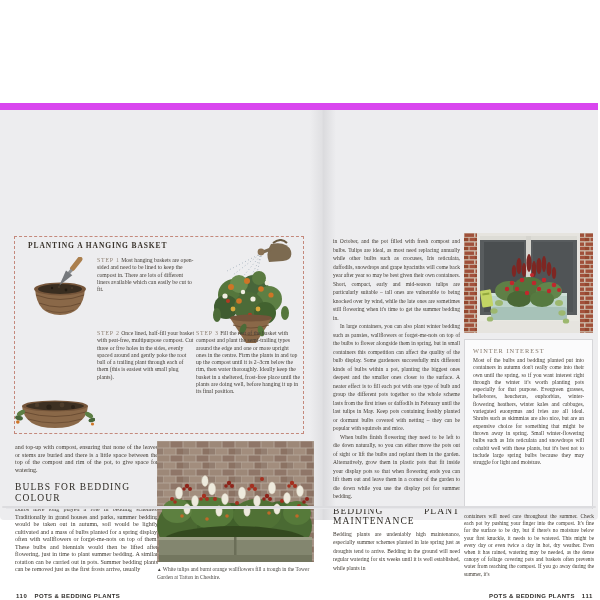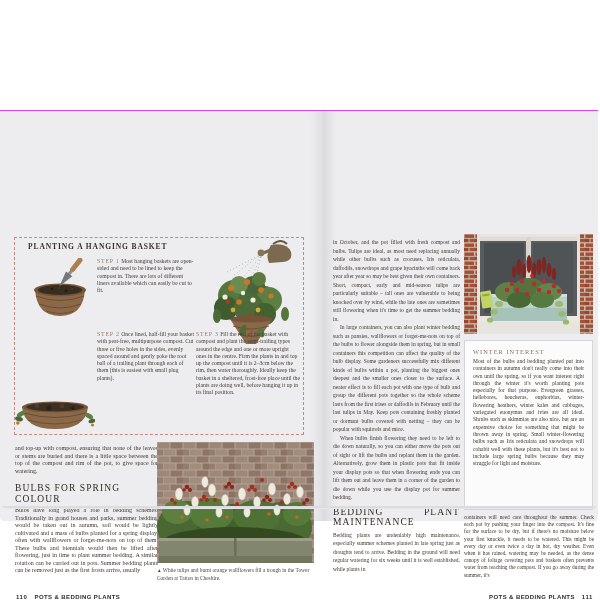--- a/index.html
+++ b/index.html
@@ -1,19 +1,19 @@
 <!DOCTYPE html>
 <html><head>
 <meta charset="utf-8">
 <style>
   html,body{margin:0;padding:0;background:#ffffff;}
   .canvas{position:relative;width:600px;height:600px;background:#ffffff;overflow:hidden;
           font-family:"Liberation Serif",serif;color:#3e3830;}
-  .book{position:absolute;left:0;top:110px;width:598px;height:410px;background:#ededef;
-        border-top:1px solid #d946ef;border-radius:0 0 4px 4px;}
+  .book{position:absolute;left:0;top:103px;width:598px;height:410px;background:#ededef;
+        border-top:7px solid #d946ef;border-radius:0 0 4px 4px;}
   .page-edge1{position:absolute;left:2px;top:506px;width:594px;height:2px;background:#dcdcdf;border-radius:2px;}
   .page-edge2{position:absolute;left:6px;top:508px;width:586px;height:1px;background:#e6e6e9;}
   .gutter{position:absolute;left:310px;top:96px;width:26px;height:410px;
           background:linear-gradient(to right,rgba(0,0,0,0) 0%,rgba(60,60,70,0.07) 45%,rgba(60,60,70,0.10) 52%,rgba(0,0,0,0) 100%);}
   .sans{font-family:"Liberation Sans",sans-serif;}
   .abs{position:absolute;}
   p{margin:0;}
   
   .panel{position:absolute;left:14px;top:126px;width:290px;height:198px;
          border:1px dashed #c4897c;box-sizing:border-box;}
@@ -158,21 +158,21 @@
         <ellipse cx="6" cy="16" rx="4.5" ry="2.4" fill="#5d7f44" transform="rotate(-30 6 16)"></ellipse>
         <ellipse cx="4" cy="21" rx="4" ry="2.2" fill="#48663a" transform="rotate(15 4 21)"></ellipse>
         <circle cx="2.8" cy="25" r="1.8" fill="#cf7526"></circle>
         <ellipse cx="74" cy="18" rx="4.5" ry="2.4" fill="#5d7f44" transform="rotate(30 74 18)"></ellipse>
         <ellipse cx="77" cy="23" rx="3.6" ry="2" fill="#48663a" transform="rotate(-15 77 23)"></ellipse>
         <circle cx="77.5" cy="27" r="1.6" fill="#cf7526"></circle>
       </svg>
 
       <p class="cont">and top-up with compost, ensuring that none of the leaves or stems are buried and there is a little space between the top of the compost and rim of the pot, to give space for watering.</p>
 
-      <h2 class="lheading">BULBS FOR SPRING COLOUR</h2>
+      <h2 class="lheading">BULBS FOR BEDDING COLOUR</h2>
 
       <p class="lbody">Bulbs have long played a role in bedding schemes. Traditionally in grand houses and parks, summer bedding would be taken out in autumn, soil would be lightly cultivated and a mass of bulbs planted for a spring display, often with wallflowers or forget-me-nots on top of them. These bulbs and biennials would then be lifted after flowering, just in time to plant summer bedding. A similar rotation can be carried out in pots. Summer bedding plants can be removed just as the first frosts arrive, usually</p>
 
       <figure class="photo1 abs" style="margin:0;">
         <svg width="157" height="121" viewBox="0 0 157 121" preserveAspectRatio="none">
           <defs>
             <pattern id="bk" width="26" height="14" patternUnits="userSpaceOnUse">
               <rect width="26" height="14" fill="#b3a598"></rect>
               <rect x="0.5" y="0.5" width="12" height="6" fill="#9d8878"></rect>
               <rect x="13.5" y="0.5" width="12" height="6" fill="#8f7668"></rect>

